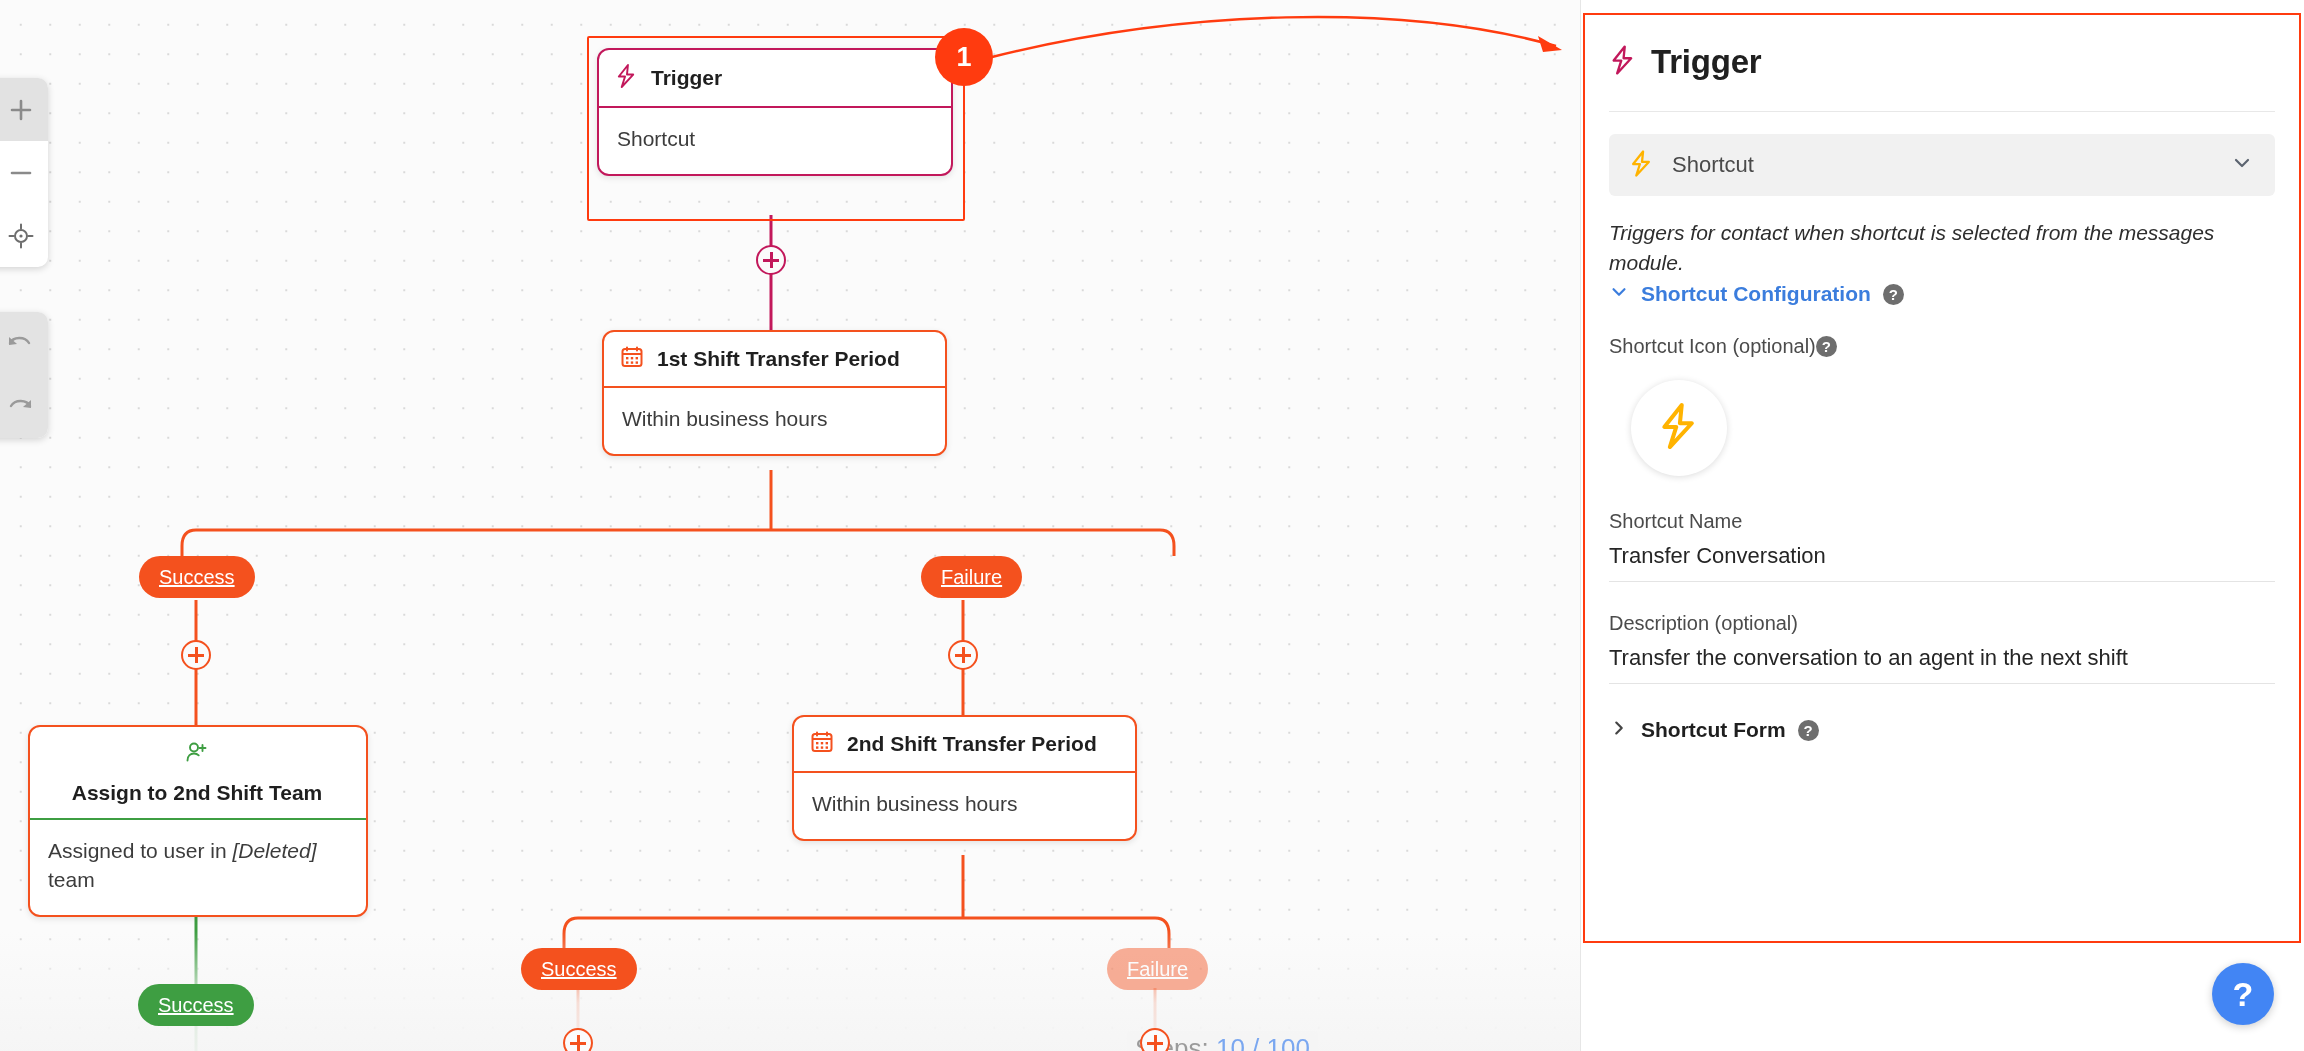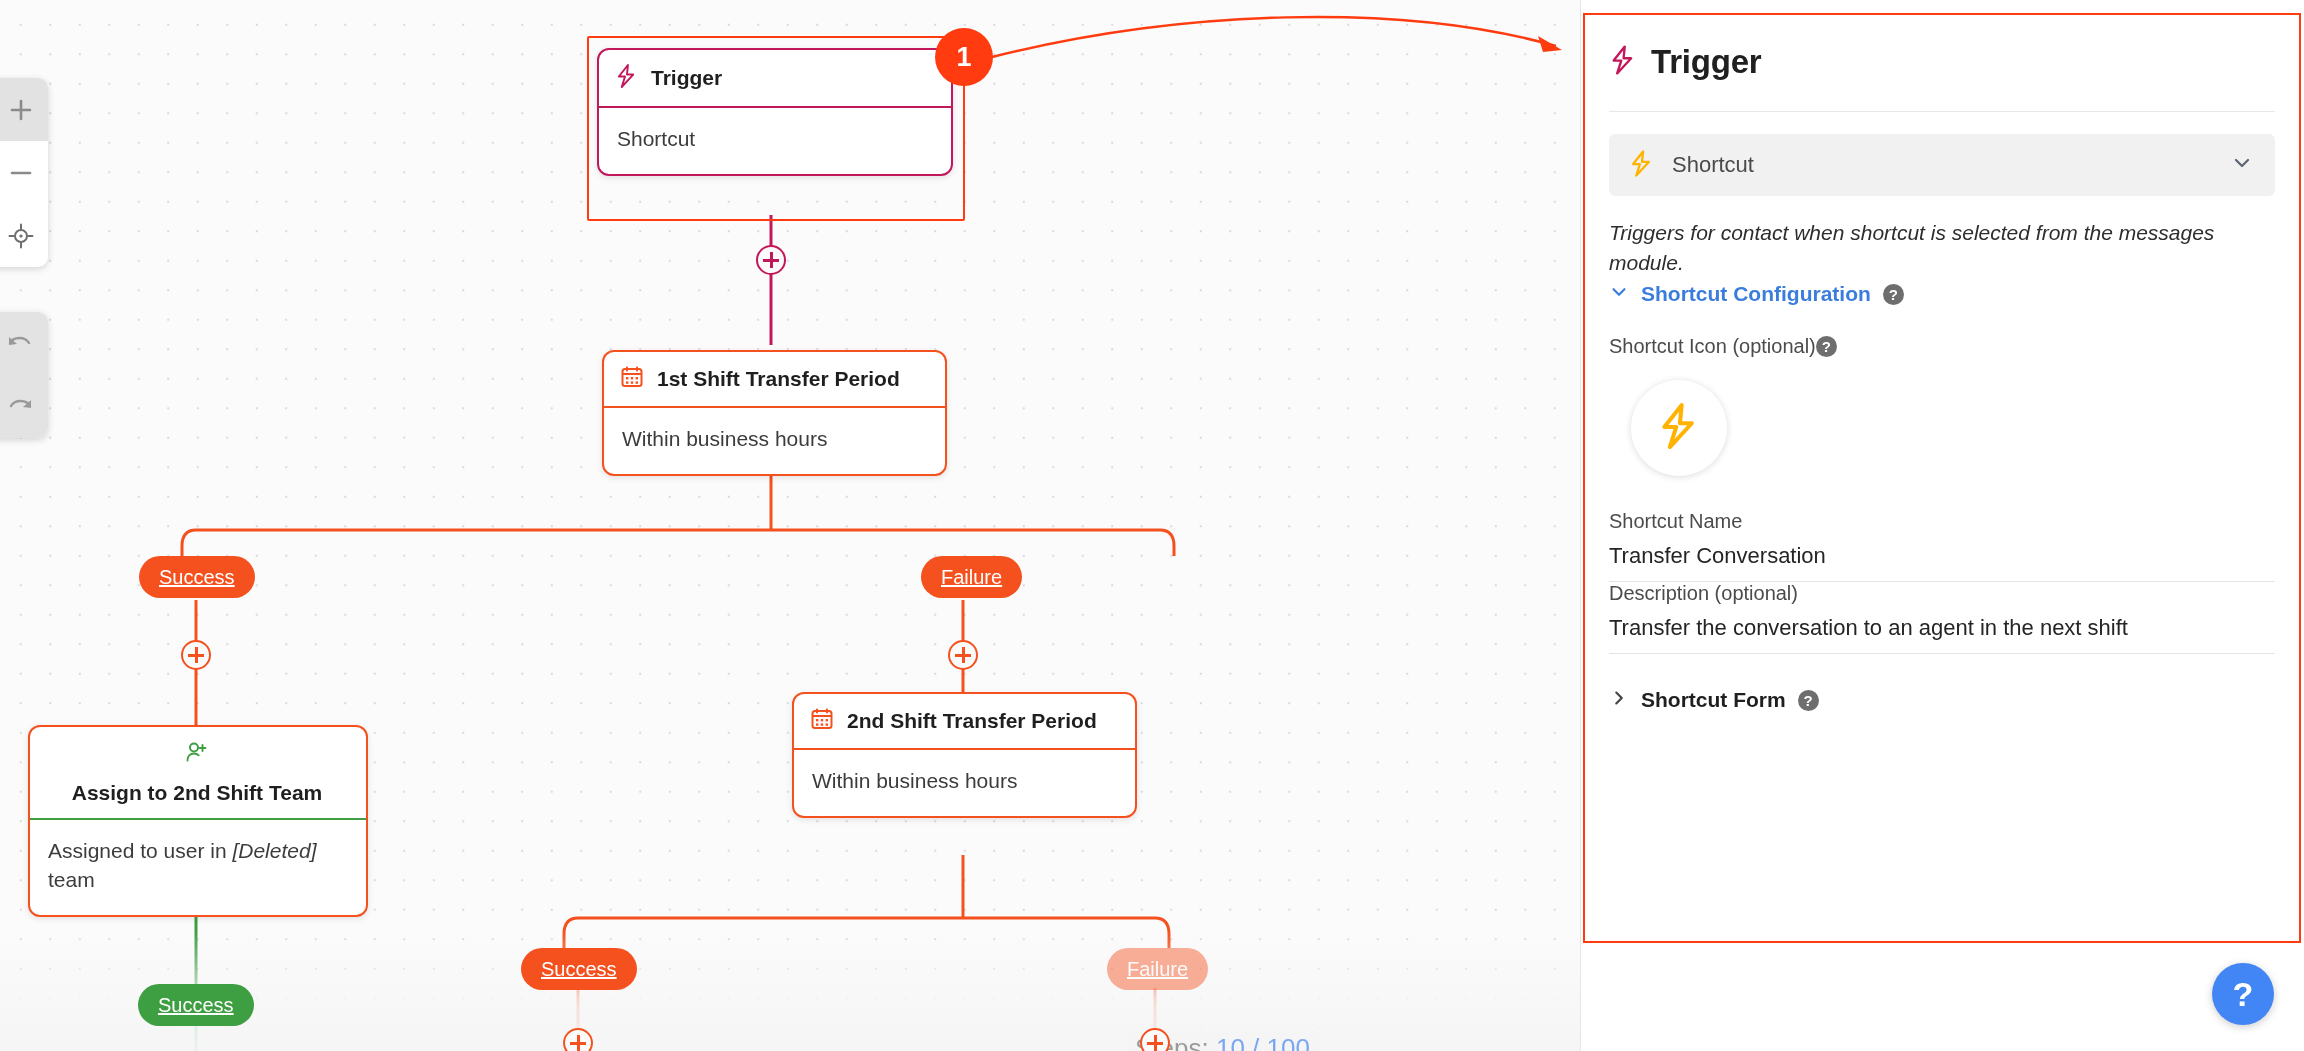--- a/index.html
+++ b/index.html
@@ -207,21 +207,21 @@
   }
 
   .icon-circle {
     width: 96px; height: 96px; border-radius: 50%;
     background:#fff; box-shadow: 0 1px 7px rgba(0,0,0,0.14);
     display:flex; align-items:center; justify-content:center;
     margin: 22px 0 34px 22px;
     cursor:pointer;
   }
 
-  .text-field { }
+  .text-field { margin-bottom: 30px; }
   .text-field .tf-value {
     font-size: 22px; color:#252525;
     border-bottom: 1px solid #e4e4e4;
     padding-bottom: 12px;
   }
 
   .help-fab {
     position:absolute; right: 30px; bottom: 26px;
     width: 62px; height: 62px; border-radius:50%;
     background:#4285f4; color:#fff;
@@ -279,21 +279,21 @@
             <path d="M13.5 1.5 L4 13.5 L10.5 13.5 L7 24.5 L19 11.5 L12.5 11.5 Z"></path>
           </svg>
         </span>
         <span class="n-title">Trigger</span>
       </div>
       <div class="n-body">Shortcut</div>
     </div>
 
     <div class="plus pink" style="left:756px; top:245px;"></div>
 
-    <div class="node" style="left:602px; top:350px; width:345px;">
+    <div class="node" style="left:602px; top:330px; width:345px;">
       <div class="n-head">
         <span>
           <svg width="24" height="24" viewBox="0 0 24 24" fill="none" stroke="#f4511e" stroke-width="2">
             <rect x="2.5" y="4" width="19" height="17" rx="2.5"></rect>
             <path d="M2.5 9 H21.5" stroke-width="2"></path>
             <path d="M7 2.5 V5.5 M17 2.5 V5.5" stroke-linecap="round"></path>
             <g fill="#f4511e" stroke="none">
               <rect x="6" y="12" width="2.4" height="2.4"></rect>
                 <rect x="10.8" y="12" width="2.4" height="2.4"></rect>
                 <rect x="15.6" y="12" width="2.4" height="2.4"></rect>
@@ -321,21 +321,21 @@
             <circle cx="9" cy="7.5" r="4"></circle>
             <path d="M2.5 20.5 C2.5 15.6 5.6 13.5 9 13.5 C11 13.5 12.6 14.2 13.7 15.3"></path>
             <path d="M17.5 5 V11 M14.5 8 H20.5"></path>
           </svg>
         </span>
         <span class="n-title">Assign to 2nd Shift Team</span>
       </div>
       <div class="n-body"><span>Assigned to user in </span><i>[Deleted]</i><span> team</span></div>
     </div>
 
-    <div class="node" style="left:792px; top:692px; width:345px;">
+    <div class="node" style="left:792px; top:715px; width:345px;">
       <div class="n-head">
         <span>
           <svg width="24" height="24" viewBox="0 0 24 24" fill="none" stroke="#f4511e" stroke-width="2">
             <rect x="2.5" y="4" width="19" height="17" rx="2.5"></rect>
             <path d="M2.5 9 H21.5" stroke-width="2"></path>
             <path d="M7 2.5 V5.5 M17 2.5 V5.5" stroke-linecap="round"></path>
             <g fill="#f4511e" stroke="none">
               <rect x="6" y="12" width="2.4" height="2.4"></rect>
                 <rect x="10.8" y="12" width="2.4" height="2.4"></rect>
                 <rect x="15.6" y="12" width="2.4" height="2.4"></rect>

